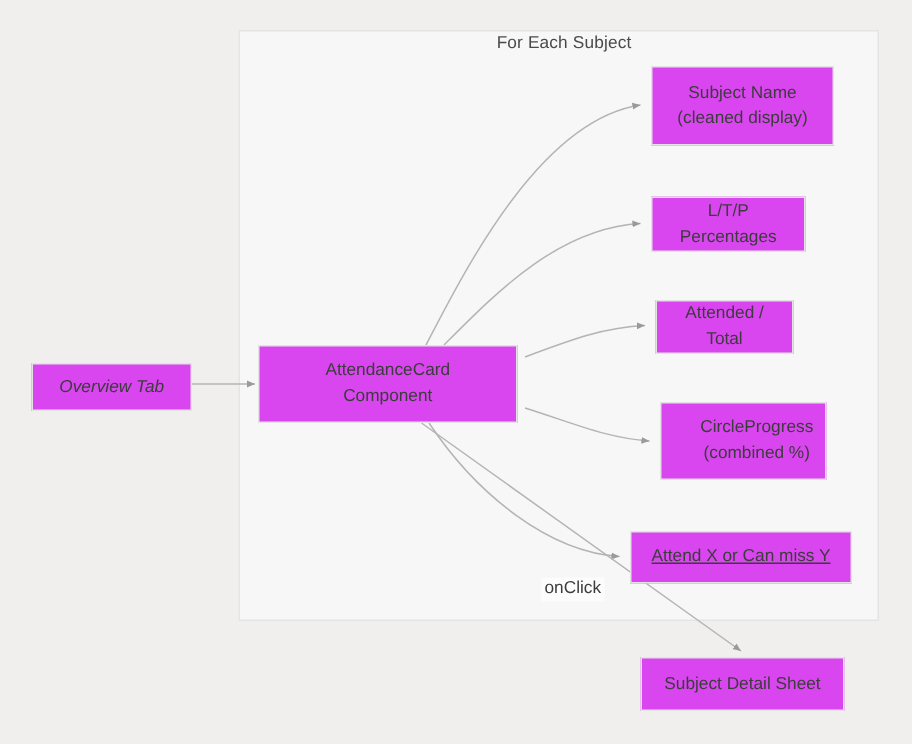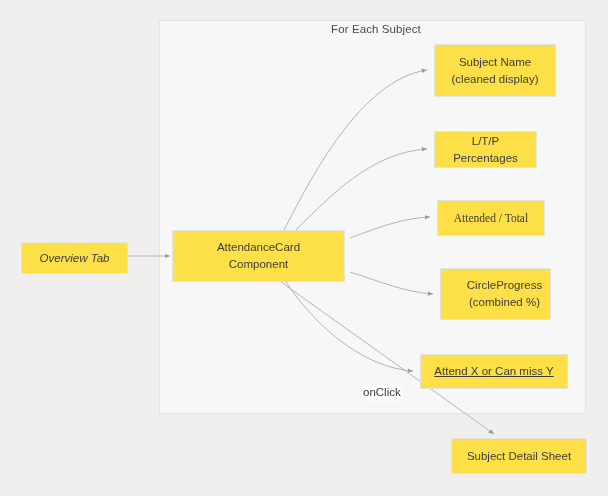--- a/index.html
+++ b/index.html
@@ -37,21 +37,21 @@
     position: absolute;
     font-size: 11.5px;
     color: #4a4a4a;
     white-space: nowrap;
     letter-spacing: .1px;
   }
 
   
   .node {
     position: absolute;
-    background: #fde047;
+    background: #d946ef;
     border: 1px solid #e3e3e3;
     box-sizing: border-box;
     display: flex;
     flex-direction: column;
     align-items: center;
     justify-content: center;
     text-align: center;
     font-size: 11.5px;
     color: #3c3c3c;
     line-height: 1.45;
@@ -125,32 +125,32 @@
 
   <div class="node" style="left:434px; top:44px; width:122px; height:53px;">
     <span>Subject Name</span>
     <span class="line2">(cleaned display)</span>
   </div>
 
   <div class="node" style="left:434px; top:131px; width:103px; height:37px;">
     <span>L/T/P Percentages</span>
   </div>
 
-  <div class="node" style="left:437px; top:200px; width:108px; height:36px;font-family:Liberation Serif, serif;">
+  <div class="node" style="left:437px; top:200px; width:92px; height:36px;">
     <span>Attended / Total</span>
   </div>
 
   <div class="node" style="left:440px; top:268px; width:111px; height:52px;padding-left:24px;">
     <span>CircleProgress</span>
     <span class="line2">(combined %)</span>
   </div>
 
   <div class="node" style="left:420px; top:354px; width:148px; height:35px;text-decoration:underline;">
     <span>Attend X or Can miss Y</span>
   </div>
 
-  <div class="node" style="left:451px; top:438px; width:136px; height:36px;">
+  <div class="node" style="left:427px; top:438px; width:136px; height:36px;">
     <span>Subject Detail Sheet</span>
   </div>
 
   <div class="edge-label" style="left:361px; top:385px;">onClick</div>
 
 </div>
 
 </body></html>

